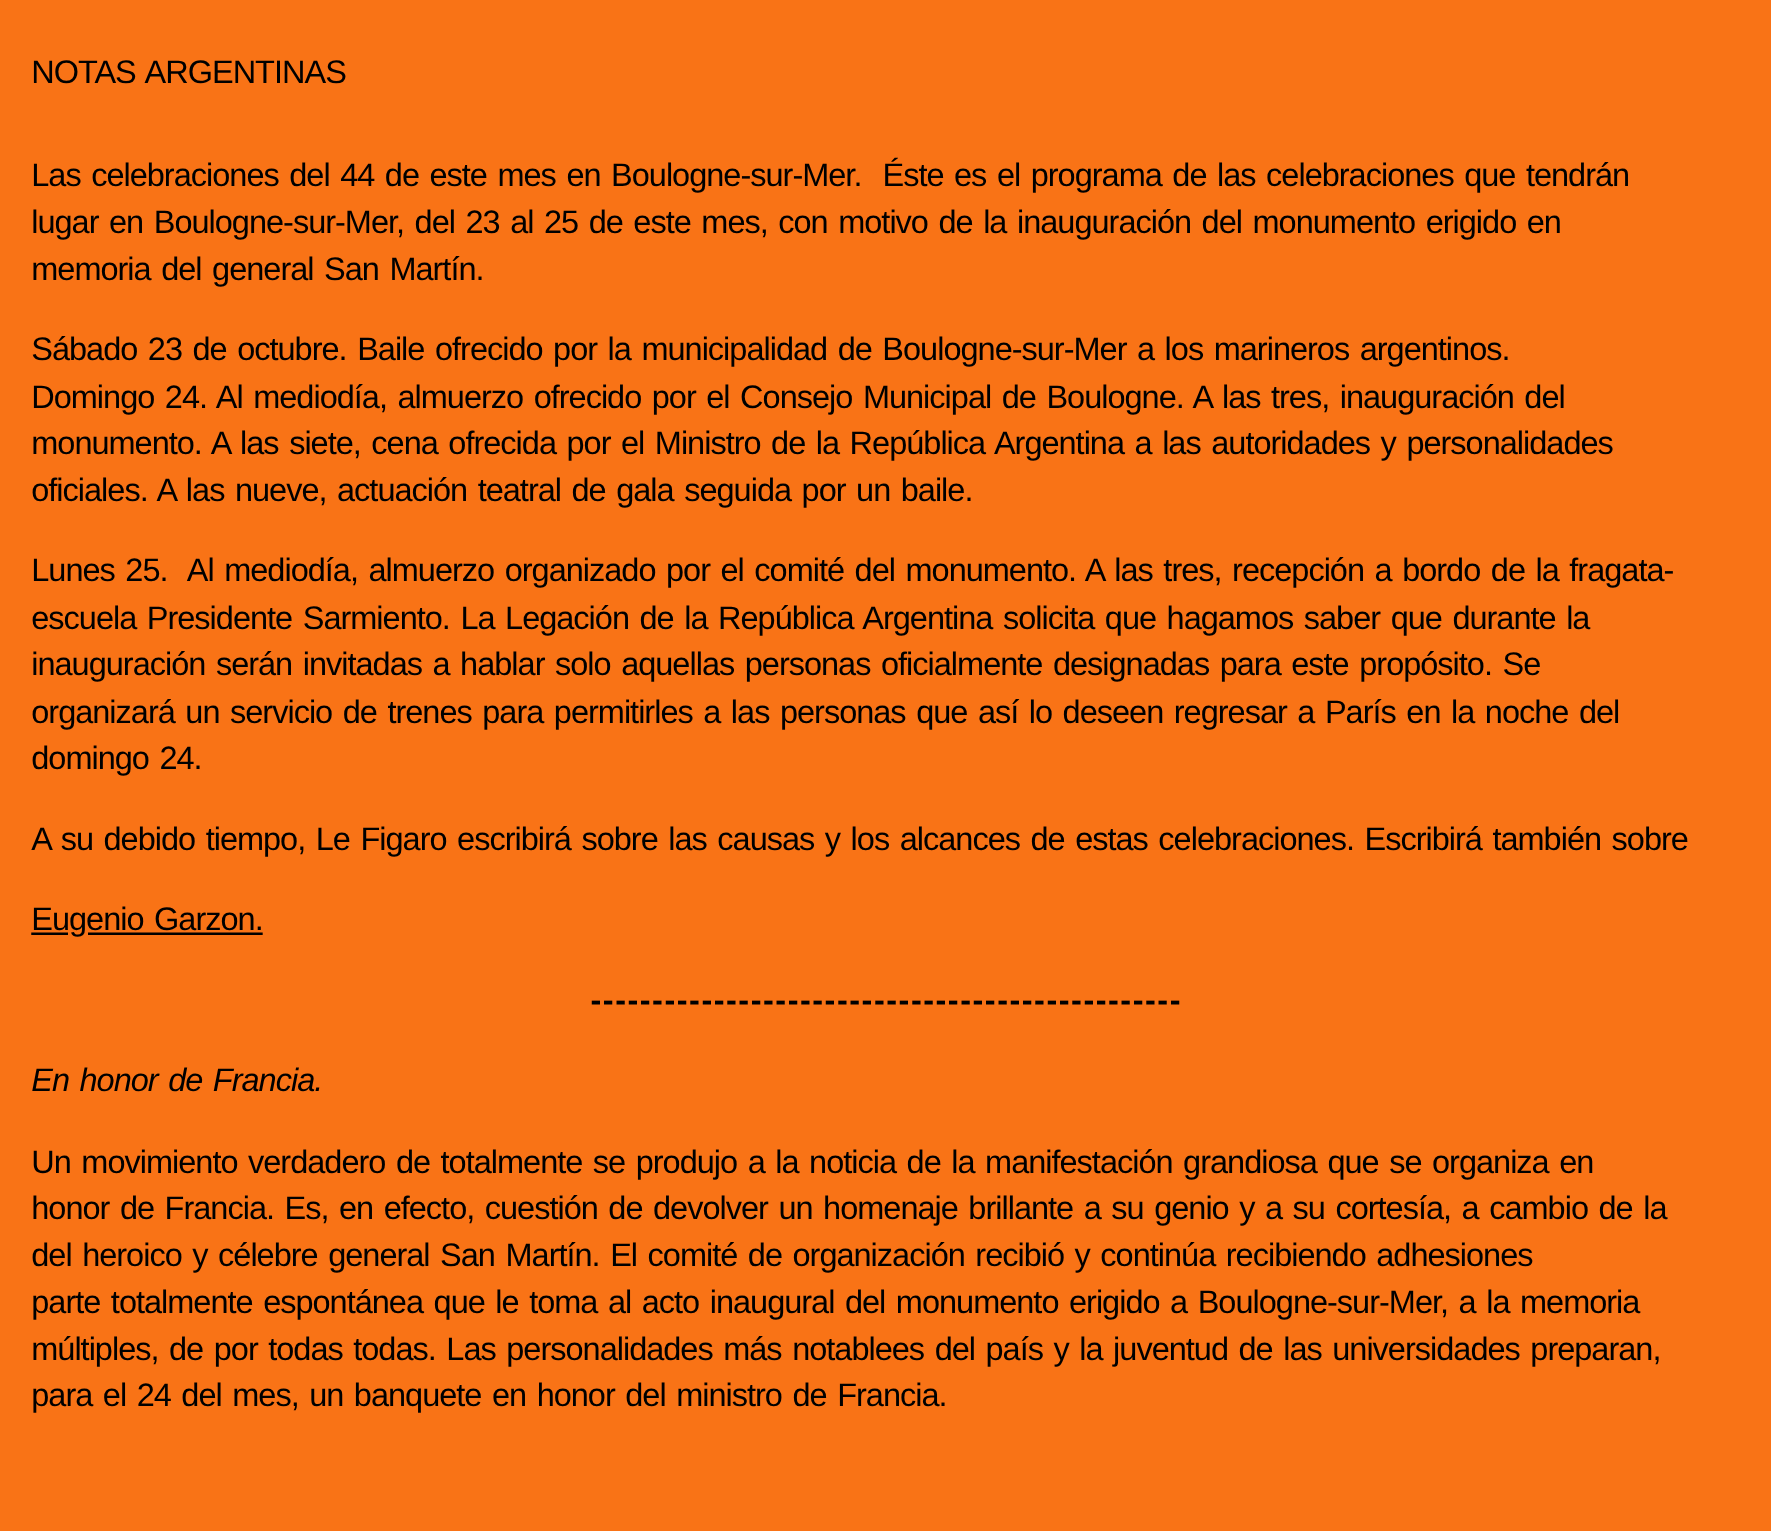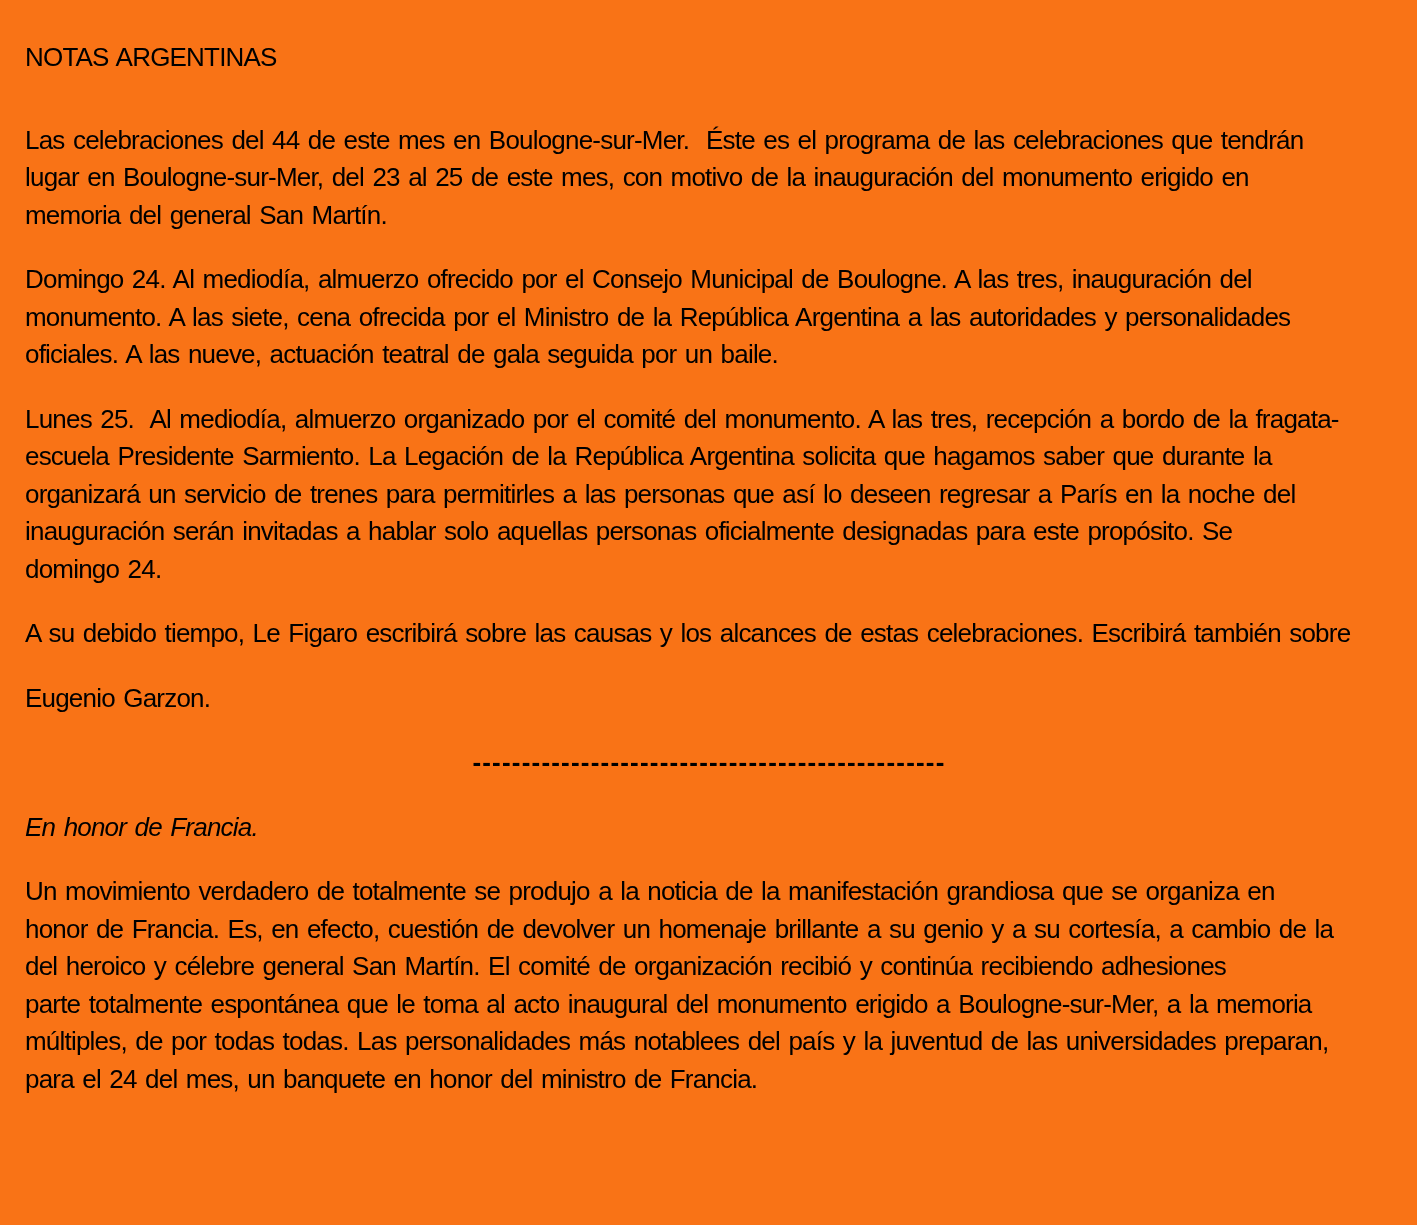--- a/index.html
+++ b/index.html
@@ -28,20 +28,21 @@
   }
   .para {
     margin: 0 0 27px 0;
   }
   .line {
     white-space: pre;
   }
   .signature {
     margin: 0 0 27px 0;
     white-space: pre;
+    text-decoration: underline;
   }
   .divider {
     margin: 14px 0 27px 0;
     text-align: center;
     white-space: pre;
     letter-spacing: 1.2px;
     font-weight: bold;
   }
   .section-heading {
     margin: 26px 0 27px 0;
@@ -56,30 +57,31 @@
 
   <div class="title">NOTAS ARGENTINAS</div>
 
   <div class="para">
     <div class="line">Las celebraciones del 44 de este mes en Boulogne-sur-Mer.  Éste es el programa de las celebraciones que tendrán</div>
     <div class="line">lugar en Boulogne-sur-Mer, del 23 al 25 de este mes, con motivo de la inauguración del monumento erigido en</div>
     <div class="line">memoria del general San Martín.</div>
   </div>
 
   <div class="para">
+    <div class="line">Sábado 23 de octubre. Baile ofrecido por la municipalidad de Boulogne-sur-Mer a los marineros argentinos.</div>
     <div class="line">Domingo 24. Al mediodía, almuerzo ofrecido por el Consejo Municipal de Boulogne. A las tres, inauguración del</div>
     <div class="line">monumento. A las siete, cena ofrecida por el Ministro de la República Argentina a las autoridades y personalidades</div>
     <div class="line">oficiales. A las nueve, actuación teatral de gala seguida por un baile.</div>
   </div>
 
   <div class="para">
     <div class="line">Lunes 25.  Al mediodía, almuerzo organizado por el comité del monumento. A las tres, recepción a bordo de la fragata-</div>
     <div class="line">escuela Presidente Sarmiento. La Legación de la República Argentina solicita que hagamos saber que durante la</div>
+    <div class="line">inauguración serán invitadas a hablar solo aquellas personas oficialmente designadas para este propósito. Se</div>
     <div class="line">organizará un servicio de trenes para permitirles a las personas que así lo deseen regresar a París en la noche del</div>
-    <div class="line">inauguración serán invitadas a hablar solo aquellas personas oficialmente designadas para este propósito. Se</div>
     <div class="line">domingo 24.</div>
   </div>
 
   <div class="para">
     <div class="line">A su debido tiempo, Le Figaro escribirá sobre las causas y los alcances de estas celebraciones. Escribirá también sobre</div>
   </div>
 
   <div class="signature">Eugenio Garzon.</div>
 
   <div class="divider">------------------------------------------------</div>

